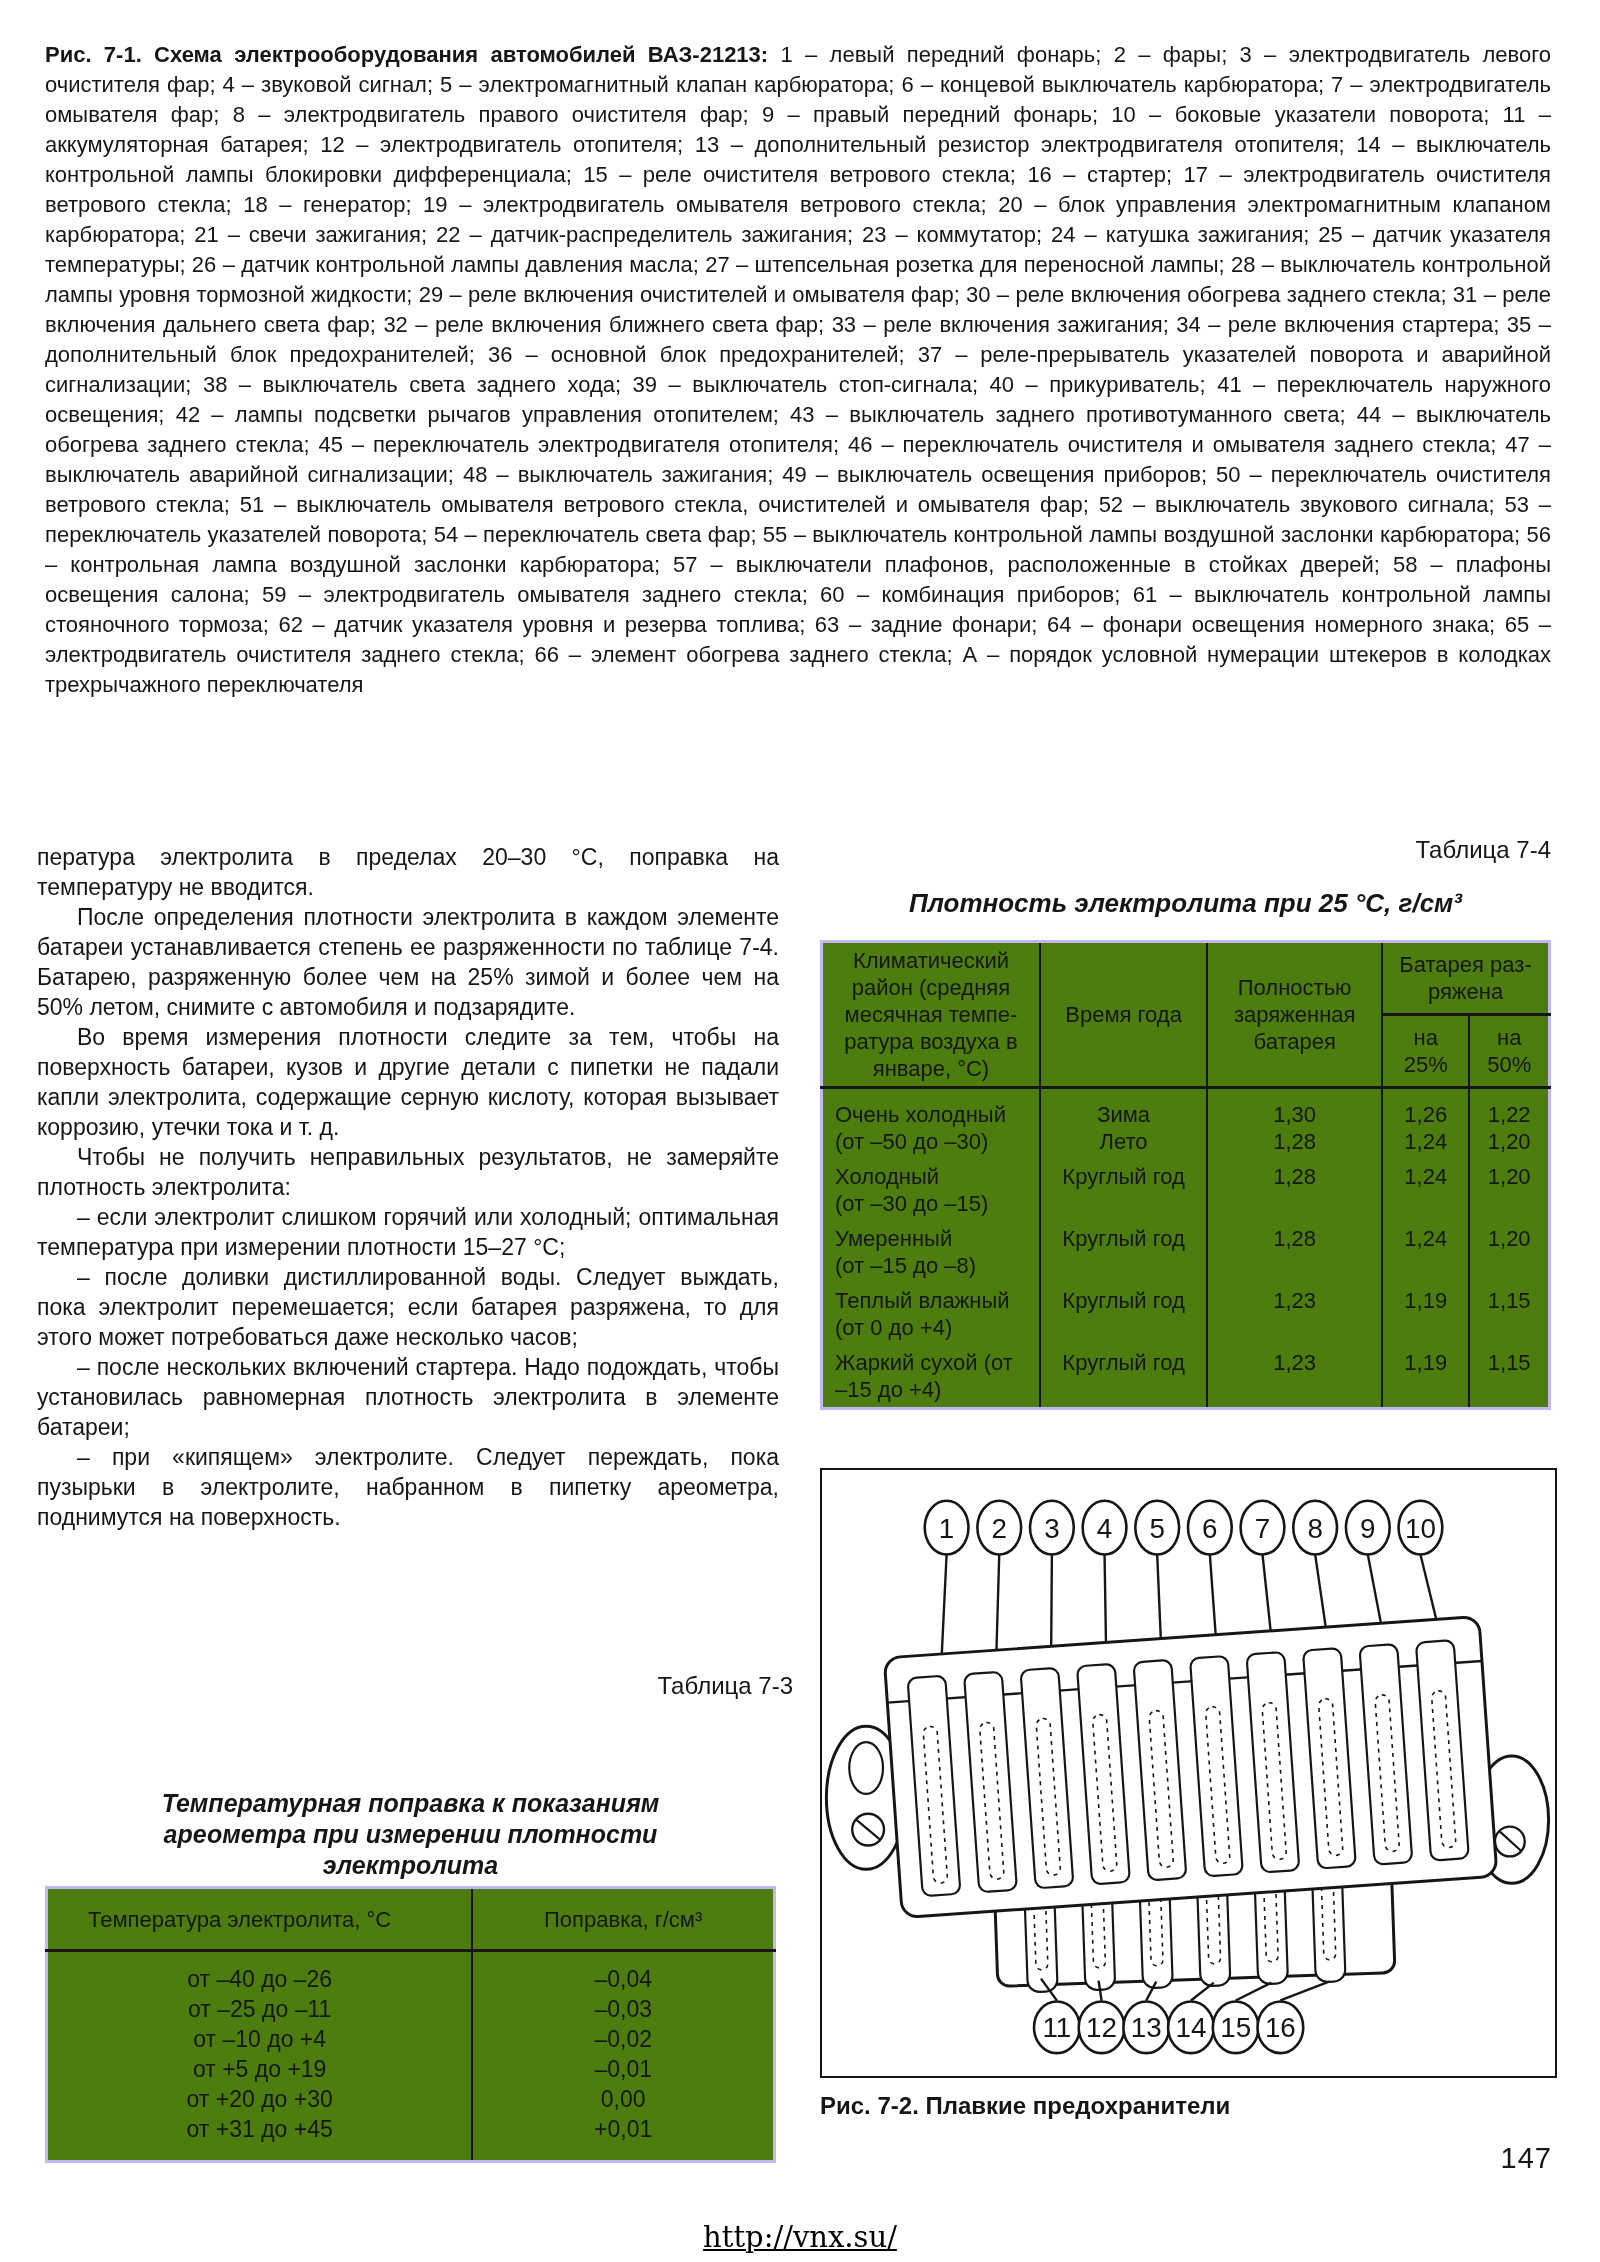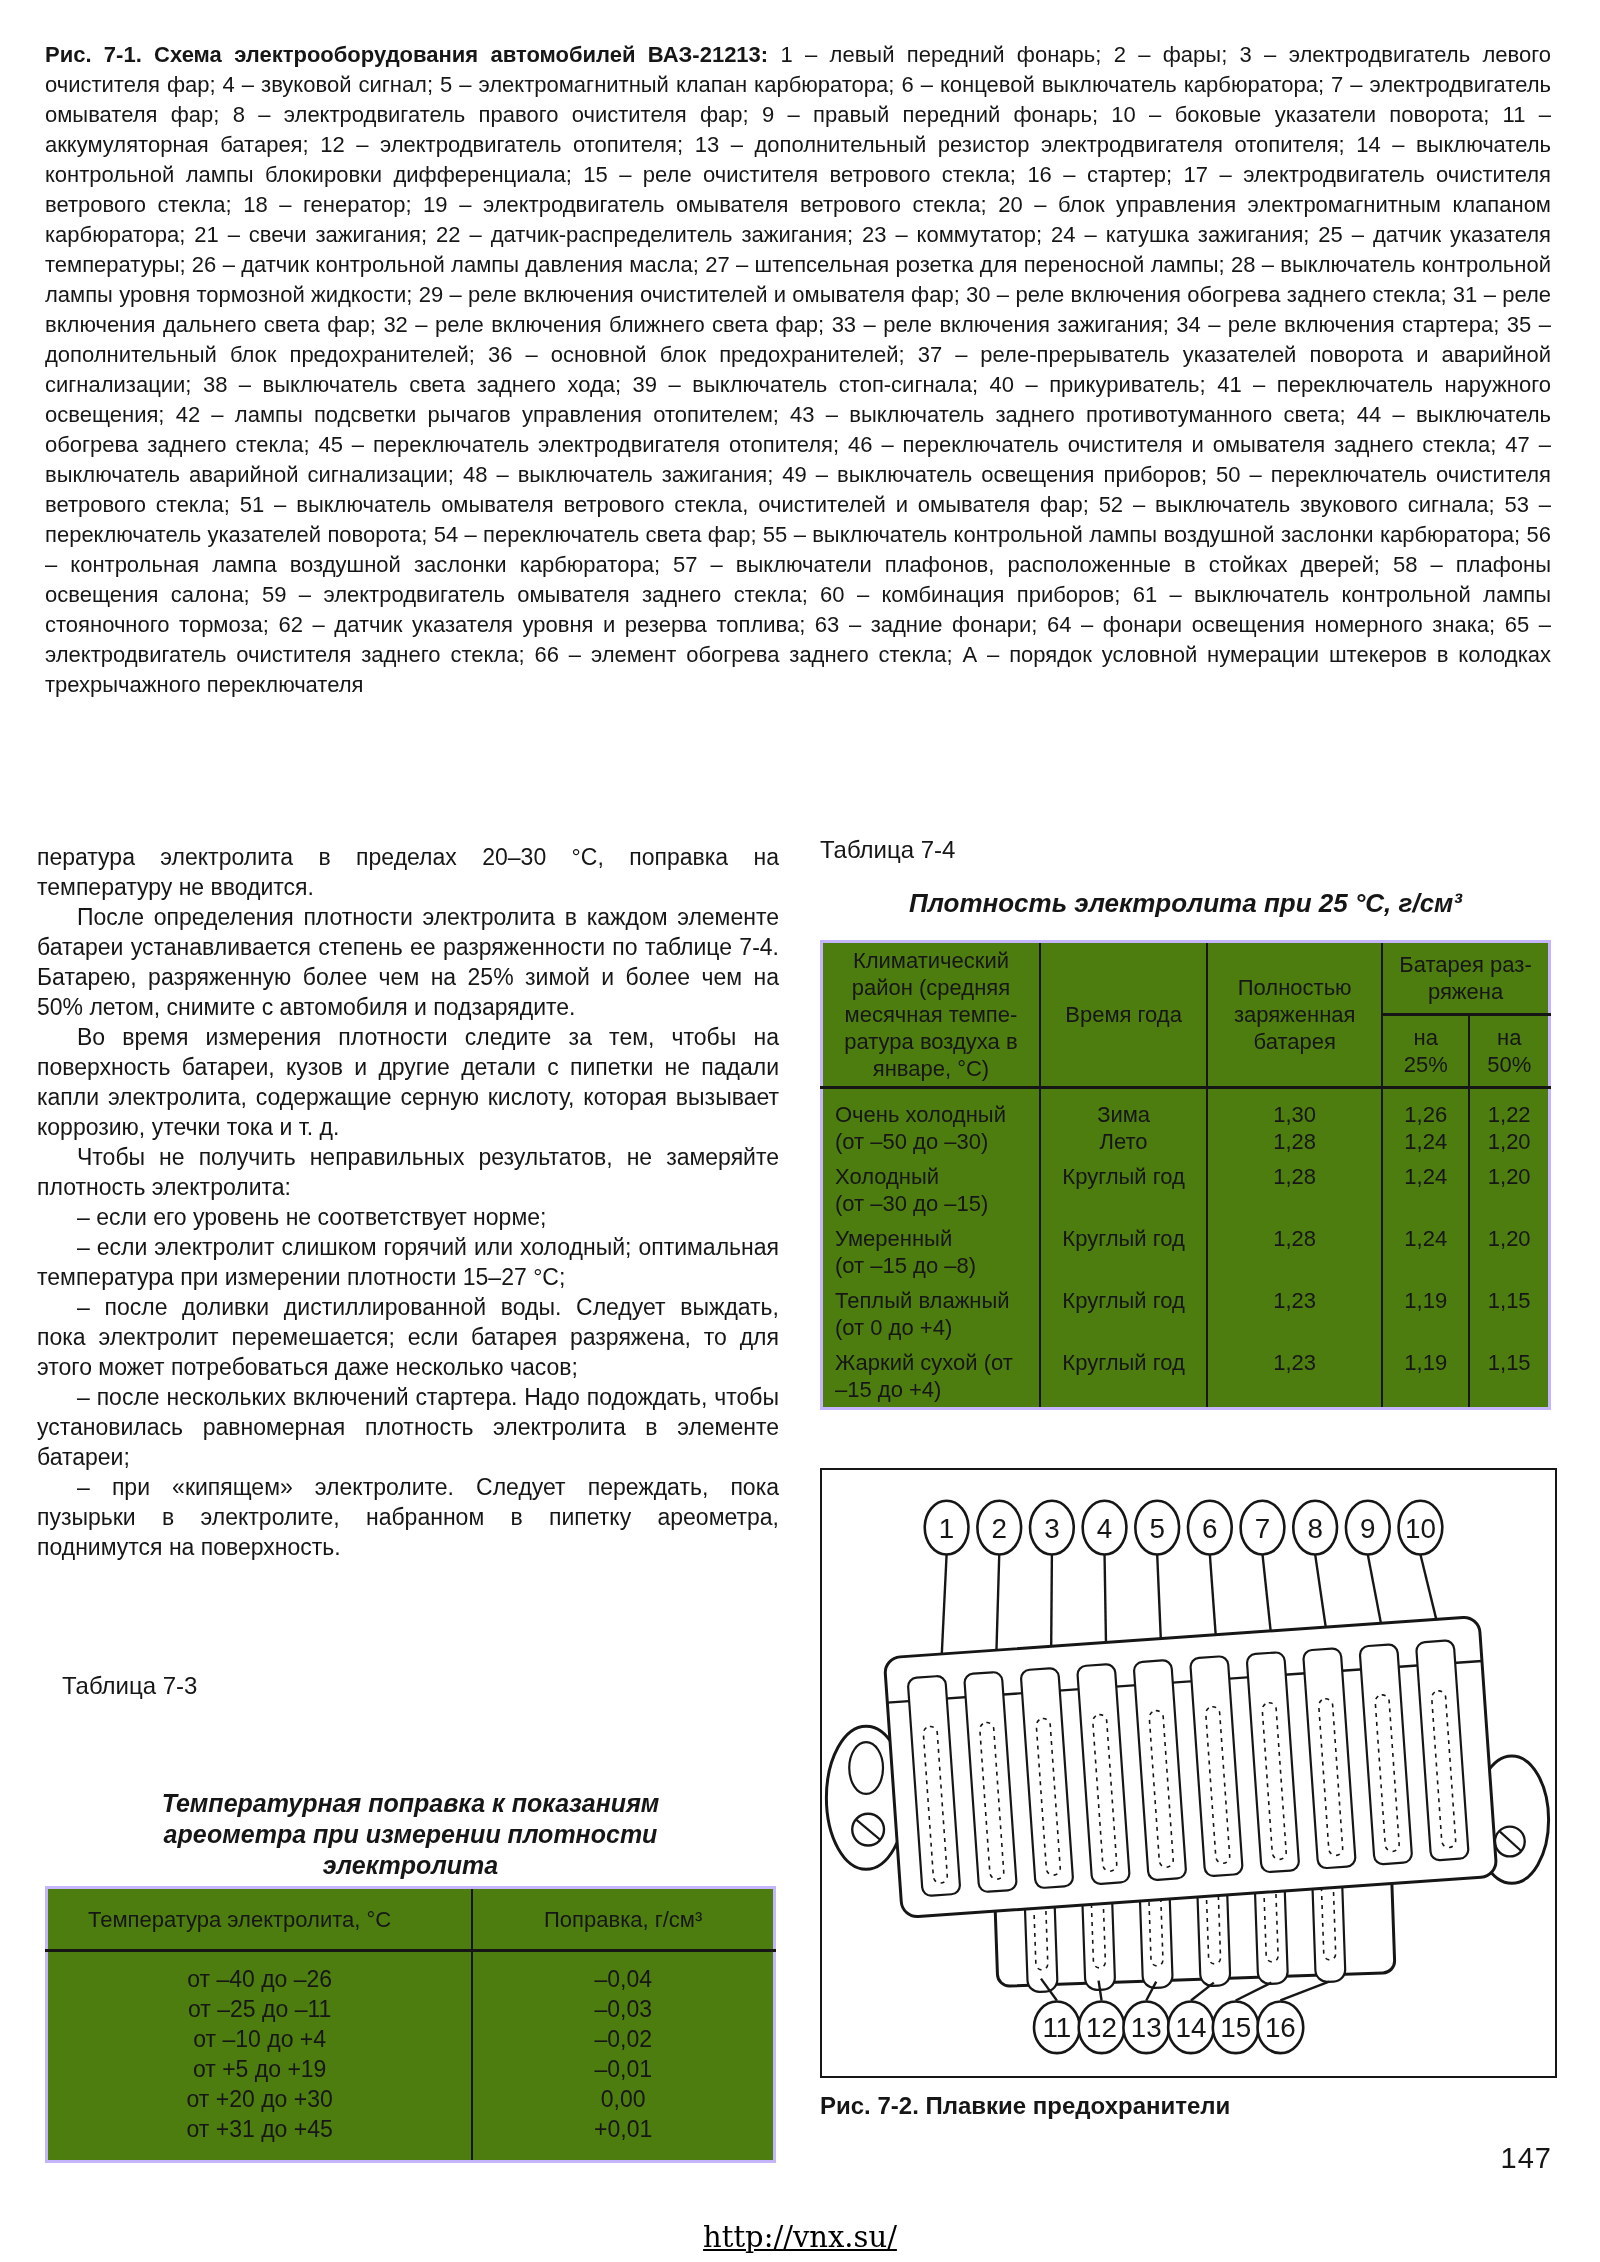--- a/index.html
+++ b/index.html
@@ -12,21 +12,21 @@
     font-size:22px;line-height:30px;text-align:justify;margin:0;
   }
   .legend b{font-weight:bold;}
   .leftcol{
     position:absolute;left:37px;top:842px;width:742px;
     font-size:23px;line-height:30px;text-align:justify;
   }
   .leftcol p{margin:0;text-indent:40px;}
   .leftcol p.noindent{text-indent:0;}
   .tbl-label{
-    position:absolute;font-size:24px;text-align:left;
+    position:absolute;font-size:24px;text-align:right;
   }
   .t74-label{left:820px;top:836px;width:731px;}
   .t73-label{left:62px;top:1672px;width:731px;}
   .tbl-title{
     position:absolute;font-weight:bold;font-style:italic;text-align:center;
     font-size:25px;line-height:31px;white-space:pre-line;
   }
   .t74-title{left:820px;top:888px;width:731px;font-size:26px;}
   .t73-title{left:45px;top:1788px;width:731px;}
   table.doc{
@@ -77,21 +77,20 @@
 
   <p class="legend"><b>Рис. 7-1. Схема электрооборудования автомобилей ВАЗ-21213:</b>
     <span>1 – левый передний фонарь; 2 – фары; 3 – электродвигатель левого очистителя фар; 4 – звуковой сигнал; 5 – электромагнитный клапан карбюратора; 6 – концевой выключатель карбюратора; 7 – электродвигатель омывателя фар; 8 – электродвигатель правого очистителя фар; 9 – правый передний фонарь; 10 – боковые указатели поворота; 11 – аккумуляторная батарея; 12 – электродвигатель отопителя; 13 – дополнительный резистор электродвигателя отопителя; 14 – выключатель контрольной лампы блокировки дифференциала; 15 – реле очистителя ветрового стекла; 16 – стартер; 17 – электродвигатель очистителя ветрового стекла; 18 – генератор; 19 – электродвигатель омывателя ветрового стекла; 20 – блок управления электромагнитным клапаном карбюратора; 21 – свечи зажигания; 22 – датчик-распределитель зажигания; 23 – коммутатор; 24 – катушка зажигания; 25 – датчик указателя температуры; 26 – датчик контрольной лампы давления масла; 27 – штепсельная розетка для переносной лампы; 28 – выключатель контрольной лампы уровня тормозной жидкости; 29 – реле включения очистителей и омывателя фар; 30 – реле включения обогрева заднего стекла; 31 – реле включения дальнего света фар; 32 – реле включения ближнего света фар; 33 – реле включения зажигания; 34 – реле включения стартера; 35 – дополнительный блок предохранителей; 36 – основной блок предохранителей; 37 – реле-прерыватель указателей поворота и аварийной сигнализации; 38 – выключатель света заднего хода; 39 – выключатель стоп-сигнала; 40 – прикуриватель; 41 – переключатель наружного освещения; 42 – лампы подсветки рычагов управления отопителем; 43 – выключатель заднего противотуманного света; 44 – выключатель обогрева заднего стекла; 45 – переключатель электродвигателя отопителя; 46 – переключатель очистителя и омывателя заднего стекла; 47 – выключатель аварийной сигнализации; 48 – выключатель зажигания; 49 – выключатель освещения приборов; 50 – переключатель очистителя ветрового стекла; 51 – выключатель омывателя ветрового стекла, очистителей и омывателя фар; 52 – выключатель звукового сигнала; 53 – переключатель указателей поворота; 54 – переключатель света фар; 55 – выключатель контрольной лампы воздушной заслонки карбюратора; 56 – контрольная лампа воздушной заслонки карбюратора; 57 – выключатели плафонов, расположенные в стойках дверей; 58 – плафоны освещения салона; 59 – электродвигатель омывателя заднего стекла; 60 – комбинация приборов; 61 – выключатель контрольной лампы стояночного тормоза; 62 – датчик указателя уровня и резерва топлива; 63 – задние фонари; 64 – фонари освещения номерного знака; 65 – электродвигатель очистителя заднего стекла; 66 – элемент обогрева заднего стекла; А – порядок условной нумерации штекеров в колодках трехрычажного переключателя</span>
   </p>
 
   <div class="leftcol">
     <p class="noindent">пература электролита в пределах 20–30 °С, поправка на температуру не вводится.</p>
     <p>После определения плотности электролита в каждом элементе батареи устанавливается степень ее разряженности по таблице 7-4. Батарею, разряженную более чем на 25% зимой и более чем на 50% летом, снимите с автомобиля и подзарядите.</p>
     <p>Во время измерения плотности следите за тем, чтобы на поверхность батареи, кузов и другие детали с пипетки не падали капли электролита, содержащие серную кислоту, которая вызывает коррозию, утечки тока и т. д.</p>
     <p>Чтобы не получить неправильных результатов, не замеряйте плотность электролита:</p>
-    <p>– если его уровень не соответствует норме;</p>
     <p>– если электролит слишком горячий или холодный; оптимальная температура при измерении плотности 15–27 °С;</p>
     <p>– после доливки дистиллированной воды. Следует выждать, пока электролит перемешается; если батарея разряжена, то для этого может потребоваться даже несколько часов;</p>
     <p>– после нескольких включений стартера. Надо подождать, чтобы установилась равномерная плотность электролита в элементе батареи;</p>
     <p>– при «кипящем» электролите. Следует переждать, пока пузырьки в электролите, набранном в пипетку ареометра, поднимутся на поверхность.</p>
   </div>
 
   <div class="tbl-label t74-label">Таблица 7-4</div>
   <div class="tbl-title t74-title">Плотность электролита при 25 °С, г/см³</div>
 
   <table class="doc t74">

